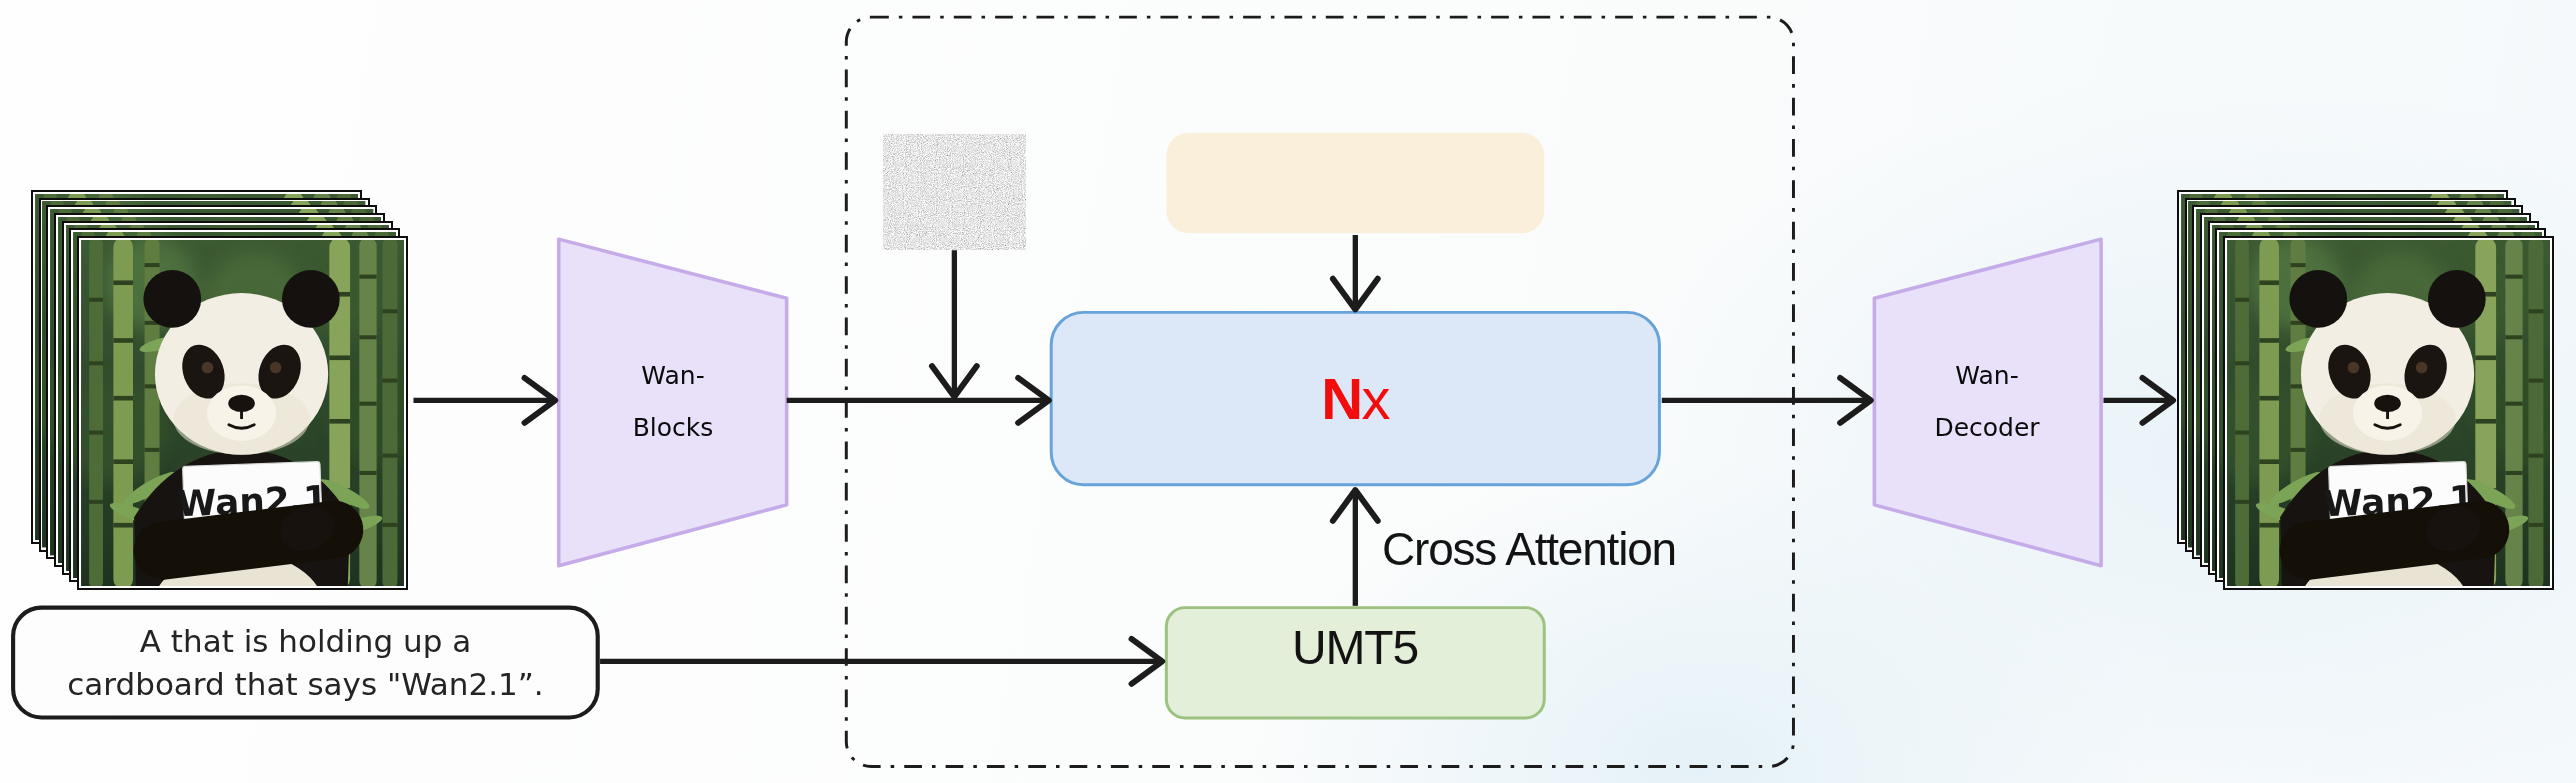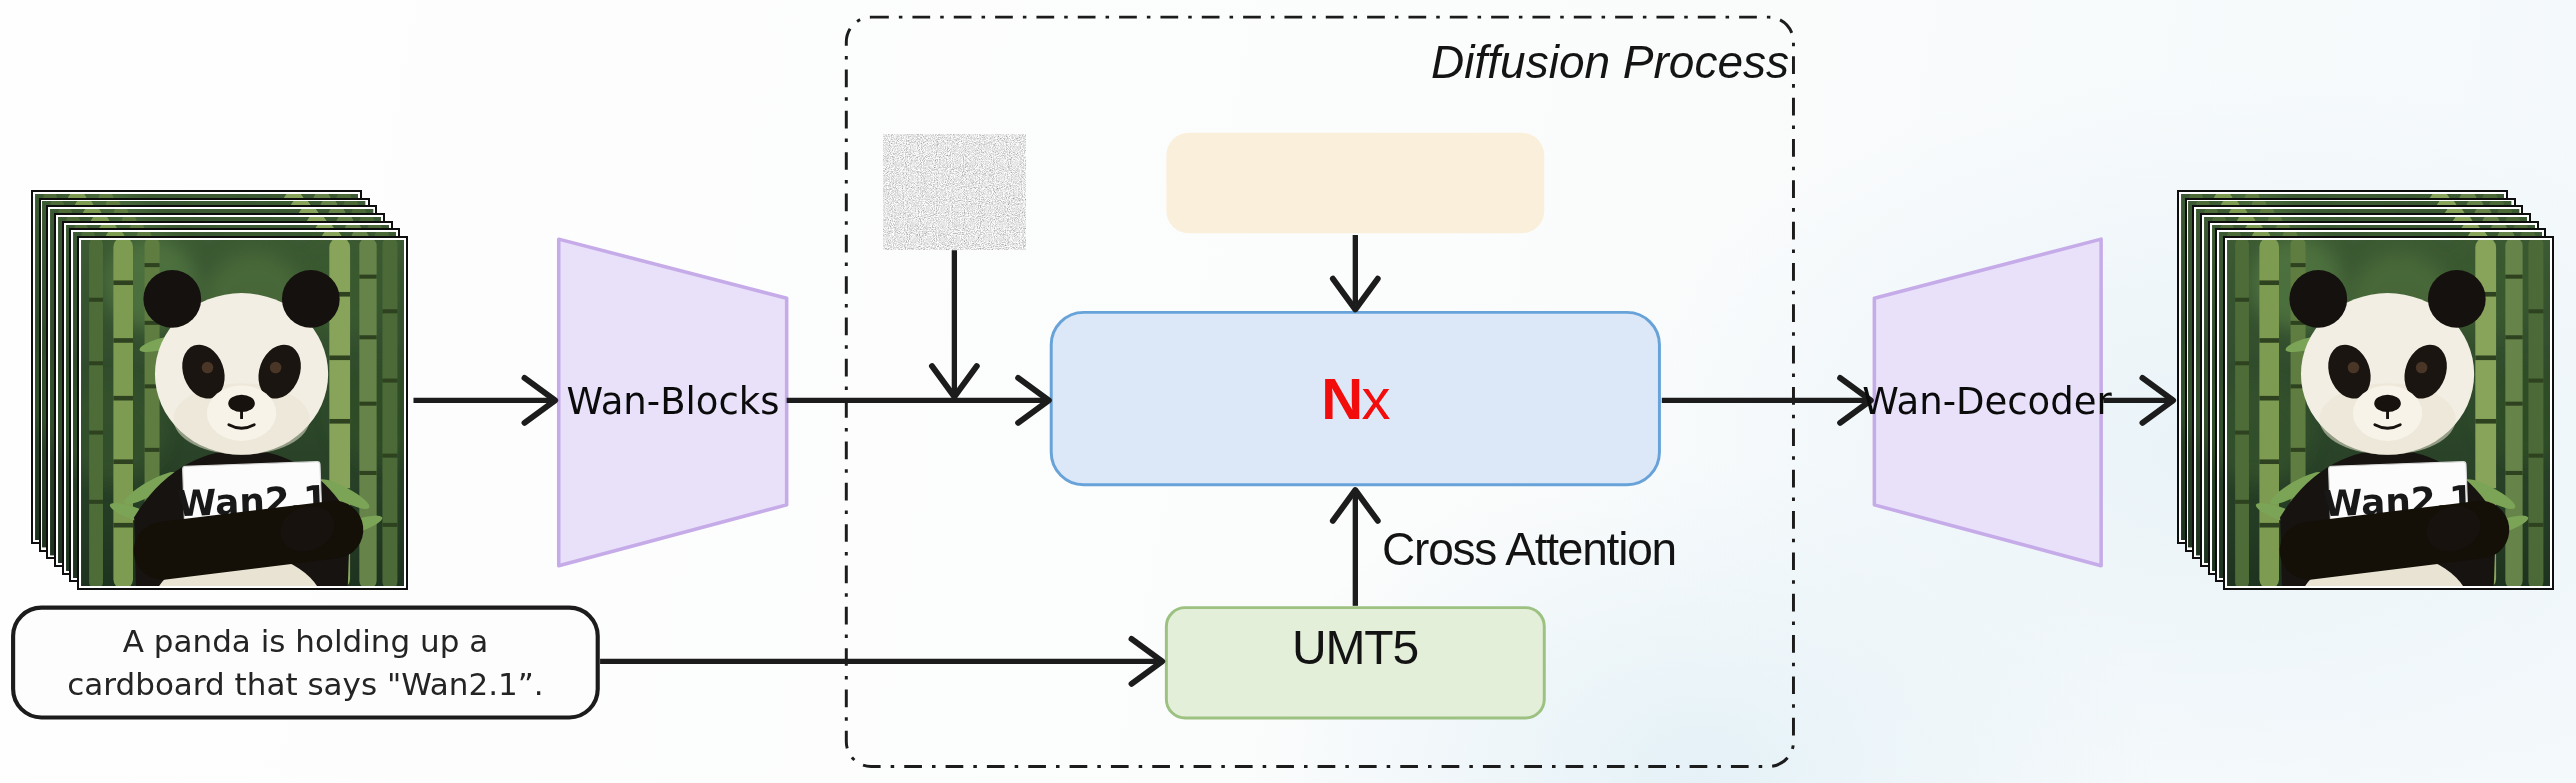--- a/index.html
+++ b/index.html
@@ -27,22 +27,22 @@
   .label{position:absolute;z-index:6;}
   .center{display:flex;align-items:center;justify-content:center;}
   .title-label{left:1346px;top:34px;width:443px;text-align:right;
     font-style:italic;font-size:46px;line-height:1.25;color:#141414;}
   .timestep-label{left:1166px;top:133px;width:378px;height:100px;font-size:46px;letter-spacing:-1.2px;}
   .dit-label{left:1051px;top:312px;width:608px;height:172px;font-size:58px;letter-spacing:-1.8px;color:#0d0d0d;}
   .dit-label .red{color:var(--red-accent,#f20c0c);}
   .dit-label .bold{font-weight:bold;}
   .umt5-label{left:1166px;top:608px;width:378px;height:78px;font-size:48px;letter-spacing:-1.2px;}
   .xattn-label{left:1382px;top:522px;font-size:46px;letter-spacing:-1.2px;white-space:nowrap;}
-  .vae-label{width:228px;height:207px;flex-direction:row;
-    font-family:"DejaVu Sans",sans-serif;font-size:37px;line-height:52px;color:#0b0b0b;}
+  .vae-label{width:228px;height:207px;flex-direction:column;
+    font-family:"DejaVu Sans",sans-serif;font-size:25px;line-height:52px;color:#0b0b0b;}
   .enc-label{left:559px;top:298px;}
   .dec-label{left:1873px;top:298px;}
   .prompt-label{left:13px;top:608px;width:585px;height:110px;flex-direction:column;
     font-family:"DejaVu Sans",sans-serif;font-size:31px;line-height:43px;color:#242424;}
 
   
   .stack{position:absolute;width:377px;height:400px;z-index:5;}
   .stack-left{left:31px;top:190px;}
   .stack-right{left:2177px;top:190px;}
   .frame{position:absolute;width:331px;height:354px;background:#ffffff;
@@ -271,21 +271,20 @@
           <use href="#panda-art"></use>
         </svg>
       </div>
     <div class="frame f6">
         <svg viewBox="0 0 560 600">
           <use href="#panda-art"></use>
         </svg>
       </div>
   </div>
 
-  <div class="label title-label">Diffusion Process</div>
 
 
   <div class="label center dit-label">
     <span class="red bold">N</span>
       <span class="red"> x </span>
   </div>
 
   <div class="label center umt5-label">
     <span>UMT5</span>
   </div>
@@ -296,18 +295,18 @@
     <div>Wan-</div>
     <div>Blocks</div>
   </div>
 
   <div class="label center vae-label dec-label">
     <div>Wan-</div>
     <div>Decoder</div>
   </div>
 
   <div class="label center prompt-label">
-    <div>A panda is holding up a</div>
+    <div>A that is holding up a</div>
     <div>cardboard that says "Wan2.1”.</div>
   </div>
 
 </div>
 
 
 </body></html>

